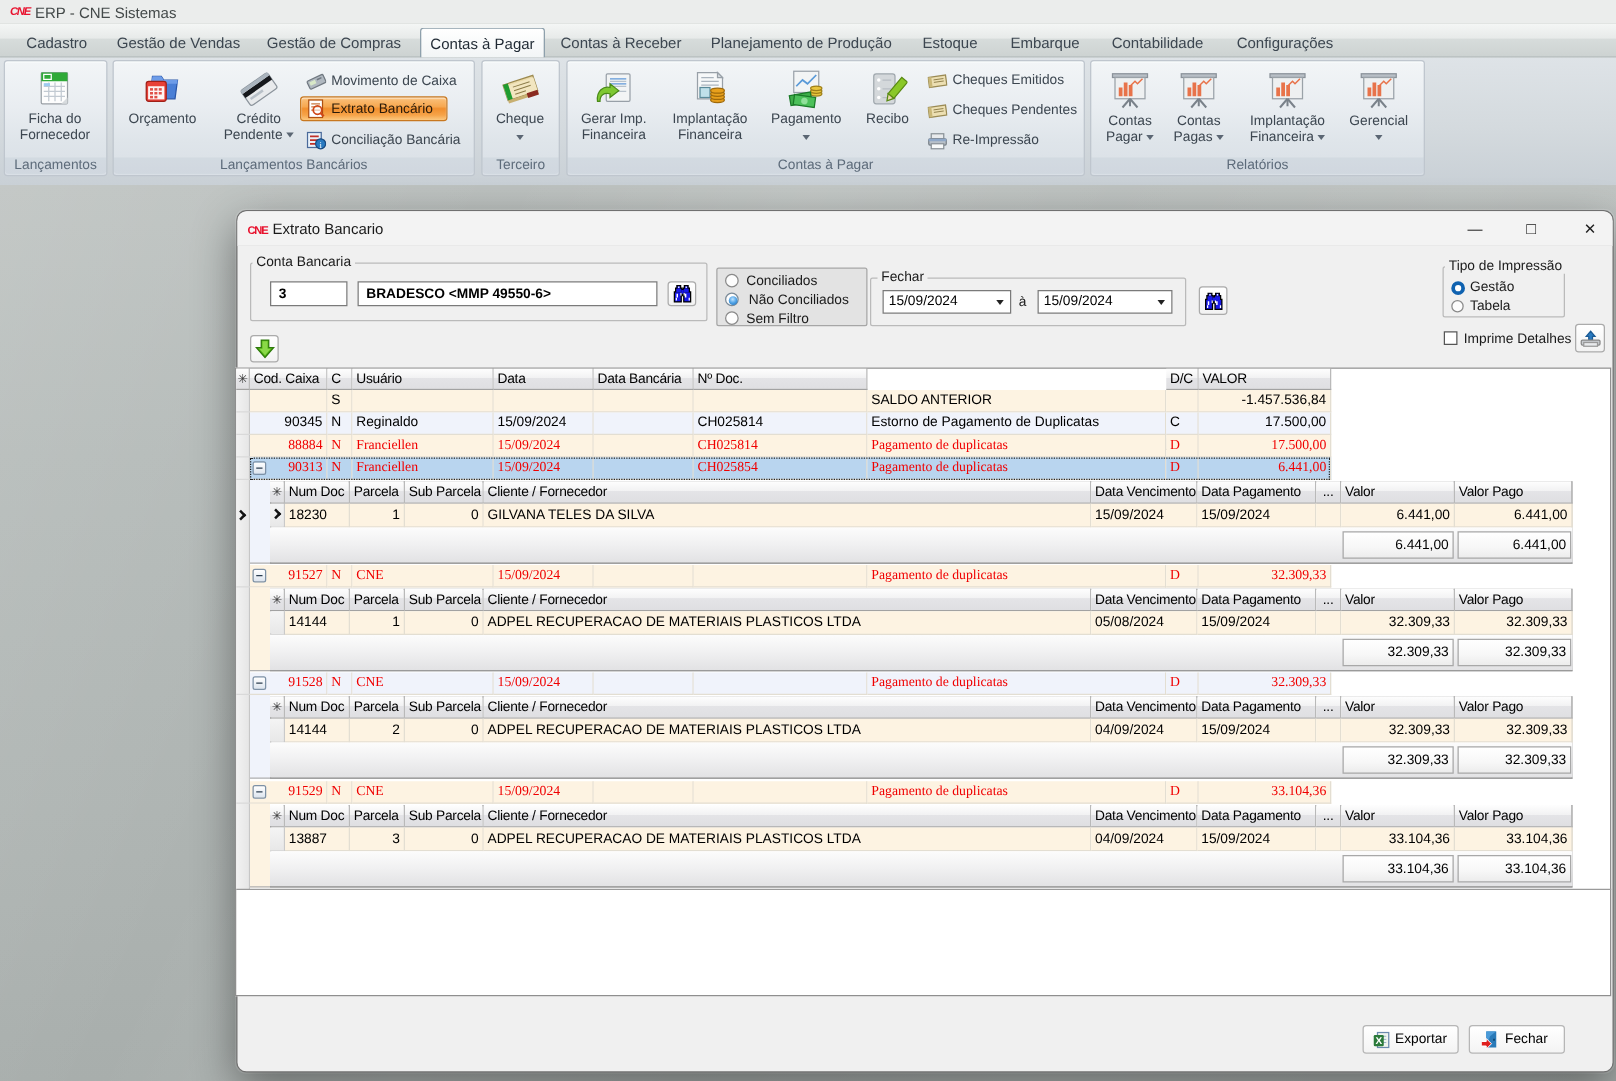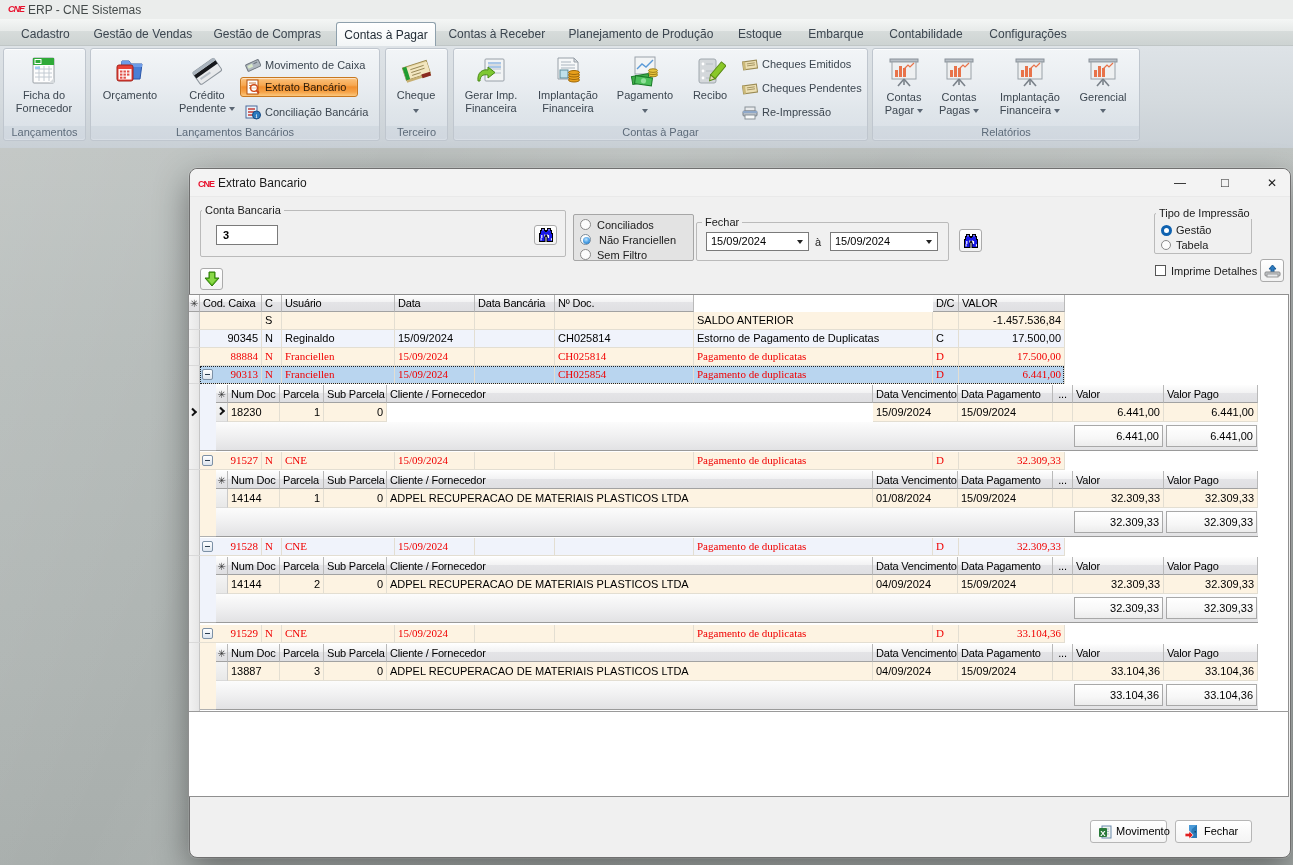--- a/index.html
+++ b/index.html
@@ -388,20 +388,21 @@
 <div id="dlg" class="abs">
 <div id="dlgtitle" class="abs"></div>
 <div id="dlgicon" class="abs">CNE</div>
 <div id="dlgtext" class="abs">Extrato Bancario</div>
 <div class="wbtn" style="left:975px;">—</div>
 <div class="wbtn" style="left:1020px; font-size:13px;">□</div>
 <div class="wbtn" style="left:1067px;">✕</div>
 <div class="gbox" style="left:10px; top:41px; width:366px; height:47px;"></div>
 <div class="gcap" style="left:12px; top:36px;">Conta Bancaria</div>
 <div class="tinput" style="left:26px; top:56px; width:62px; height:20px; font-weight:bold; line-height:18px; padding-left:6px;">3</div>
+<div class="tinput" style="left:96px; top:56px; width:240px; height:20px; font-weight:bold; line-height:18px; padding-left:6px;">BRADESCO &lt;MMP 49550-6&gt;</div>
 <div class="btnw" style="left:344px; top:56px; width:23px; height:20px; text-align:center; padding-top:2px;"><svg width="16" height="15" viewBox="0 0 16 15">
         <g fill="#000">
           <rect x="3" y="0" width="4" height="3"></rect>
           <rect x="9" y="0" width="4" height="3"></rect>
           <rect x="2" y="2" width="6" height="5"></rect>
           <rect x="8" y="2" width="6" height="5"></rect>
           <rect x="1" y="5" width="6.5" height="9"></rect>
           <rect x="8.5" y="5" width="6.5" height="9"></rect>
           <rect x="6" y="3" width="4" height="6"></rect>
         </g>
@@ -426,21 +427,21 @@
         </g>
       </svg></div>
 <div class="btnw" style="left:10px; top:99px; width:23px; height:22px; text-align:center; padding-top:2px;"><svg width="16" height="16" viewBox="0 0 16 16">
         <path d="M5 1 L11 1 L11 7 L15 7 L8 15 L1 7 L5 7 Z" fill="#58b818" stroke="#2e7a0a" stroke-width="1"></path>
         <path d="M6 2 L10 2 L10 8 L12.5 8 L8 13.2 L3.5 8 L6 8 Z" fill="#8ad848"></path>
       </svg></div>
 <div class="abs" style="left:383px; top:45px; width:121px; height:47px; background:#e3e3e3; border:1px solid #a6a6a6; border-radius:2px;"></div>
 <div class="rad" style="left:390px; top:50px;"></div>
     <div class="rlab" style="left:407px; top:50px;">Conciliados</div>
 <div class="rad sel" style="left:390px; top:65px;"></div>
-    <div class="rlab" style="left:409px; top:65px;">Não Franciellen</div>
+    <div class="rlab" style="left:409px; top:65px;">Não Conciliados</div>
 <div class="rad" style="left:390px; top:80px;"></div>
     <div class="rlab" style="left:407px; top:80px;">Sem Filtro</div>
 <div class="gbox" style="left:506px; top:53px; width:253px; height:39px;"></div>
 <div class="gcap" style="left:512px; top:48px;">Fechar</div>
 <div class="tinput" style="left:516px; top:63px; width:103px; height:19px; line-height:17px; padding-left:4px;">15/09/2024<span style="position:absolute; right:5px; top:7px; width:0; height:0; border-left:3.5px solid transparent; border-right:3.5px solid transparent; border-top:4px solid #222;"></span></div>
 <div class="rlab" style="left:625px; top:67px;">à</div>
 <div class="tinput" style="left:640px; top:63px; width:108px; height:19px; line-height:17px; padding-left:4px;">15/09/2024<span style="position:absolute; right:5px; top:7px; width:0; height:0; border-left:3.5px solid transparent; border-right:3.5px solid transparent; border-top:4px solid #222;"></span></div>
 <div class="btnw" style="left:769px; top:60px; width:23px; height:23px; text-align:center; padding-top:4px;"><svg width="16" height="15" viewBox="0 0 16 15">
         <g fill="#000">
           <rect x="3" y="0" width="4" height="3"></rect>
@@ -582,20 +583,21 @@
 <div class="hc" style="left:684px; top:90px; width:85px; height:18px; line-height:18px; ">Data Vencimento</div>
 <div class="hc" style="left:769px; top:90px; width:95px; height:18px; line-height:18px; ">Data Pagamento</div>
 <div class="hc" style="left:864px; top:90px; width:20px; height:18px; line-height:18px; ">
       <span style="display:block;text-align:center;">...</span>
     </div>
 <div class="hc" style="left:884px; top:90px; width:91px; height:18px; line-height:18px; ">Valor</div>
 <div class="hc" style="left:975px; top:90px; width:94px; height:18px; line-height:18px; ">Valor Pago</div>
 <div class="dc  cream" style="left:39px; top:108px; width:52px; height:19px; line-height:18px;">18230</div>
 <div class="dc rt cream" style="left:91px; top:108px; width:44px; height:19px; line-height:18px;">1</div>
 <div class="dc rt cream" style="left:135px; top:108px; width:63px; height:19px; line-height:18px;">0</div>
+<div class="dc  cream" style="left:198px; top:108px; width:486px; height:19px; line-height:18px;">GILVANA TELES DA SILVA</div>
 <div class="dc  cream" style="left:684px; top:108px; width:85px; height:19px; line-height:18px;">15/09/2024</div>
 <div class="dc  cream" style="left:769px; top:108px; width:95px; height:19px; line-height:18px;">15/09/2024</div>
 <div class="dc  cream" style="left:864px; top:108px; width:20px; height:19px; line-height:18px;"></div>
 <div class="dc rt cream" style="left:884px; top:108px; width:91px; height:19px; line-height:18px;">6.441,00</div>
 <div class="dc rt cream" style="left:975px; top:108px; width:94px; height:19px; line-height:18px;">6.441,00</div>
 <div class="abs" style="left:27px; top:108px; width:12px; height:19px; background:linear-gradient(180deg,#f4f4f4,#e8e8e8); border-right:1px solid #c9c9c9; border-bottom:1px solid #d9d9d9;"></div>
 <div class="farrow" style="left:29px; top:113px;"></div>
 <div class="sumband" style="left:27px; top:127px; width:1042px; height:29px;"></div>
 <div class="sumbox" style="left:885px; top:130px; width:89px; height:22px;">6.441,00</div>
 <div class="sumbox" style="left:977px; top:130px; width:91px; height:22px;">6.441,00</div>
@@ -610,21 +612,21 @@
 <div class="hc" style="left:769px; top:176px; width:95px; height:18px; line-height:18px; ">Data Pagamento</div>
 <div class="hc" style="left:864px; top:176px; width:20px; height:18px; line-height:18px; ">
       <span style="display:block;text-align:center;">...</span>
     </div>
 <div class="hc" style="left:884px; top:176px; width:91px; height:18px; line-height:18px; ">Valor</div>
 <div class="hc" style="left:975px; top:176px; width:94px; height:18px; line-height:18px; ">Valor Pago</div>
 <div class="dc  cream" style="left:39px; top:194px; width:52px; height:19px; line-height:18px;">14144</div>
 <div class="dc rt cream" style="left:91px; top:194px; width:44px; height:19px; line-height:18px;">1</div>
 <div class="dc rt cream" style="left:135px; top:194px; width:63px; height:19px; line-height:18px;">0</div>
 <div class="dc  cream" style="left:198px; top:194px; width:486px; height:19px; line-height:18px;">ADPEL RECUPERACAO DE MATERIAIS PLASTICOS LTDA</div>
-<div class="dc  cream" style="left:684px; top:194px; width:85px; height:19px; line-height:18px;">01/08/2024</div>
+<div class="dc  cream" style="left:684px; top:194px; width:85px; height:19px; line-height:18px;">05/08/2024</div>
 <div class="dc  cream" style="left:769px; top:194px; width:95px; height:19px; line-height:18px;">15/09/2024</div>
 <div class="dc  cream" style="left:864px; top:194px; width:20px; height:19px; line-height:18px;"></div>
 <div class="dc rt cream" style="left:884px; top:194px; width:91px; height:19px; line-height:18px;">32.309,33</div>
 <div class="dc rt cream" style="left:975px; top:194px; width:94px; height:19px; line-height:18px;">32.309,33</div>
 <div class="abs" style="left:27px; top:194px; width:12px; height:19px; background:linear-gradient(180deg,#f4f4f4,#e8e8e8); border-right:1px solid #c9c9c9; border-bottom:1px solid #d9d9d9;"></div>
 <div class="sumband" style="left:27px; top:213px; width:1042px; height:29px;"></div>
 <div class="sumbox" style="left:885px; top:216px; width:89px; height:22px;">32.309,33</div>
 <div class="sumbox" style="left:977px; top:216px; width:91px; height:22px;">32.309,33</div>
 <div class="abs lav" style="left:11px; top:261px; width:16px; height:67px; border-bottom:1px solid #b0b0b0;"></div>
 <div class="dgrid" style="left:27px; top:262px; width:1042px; height:66px;"></div>
@@ -687,21 +689,21 @@
     <span style="position:absolute; left:7px; top:4px;"><svg width="14" height="14" viewBox="0 0 14 14">
         <rect x="4" y="1" width="9" height="12" fill="#eef4ee" stroke="#6a8aad"></rect>
         <g stroke="#9ab0c6" stroke-width="0.8">
           <line x1="6" y1="4" x2="11" y2="4"></line>
           <line x1="6" y1="6.5" x2="11" y2="6.5"></line>
           <line x1="6" y1="9" x2="11" y2="9"></line>
         </g>
         <rect x="1" y="3" width="8" height="9" rx="1" fill="#2a7a3a"></rect>
         <text x="5" y="10.5" font-size="8" font-weight="bold" fill="#fff" text-anchor="middle" font-family="Liberation Sans">X</text>
       </svg></span>
-    <span style="position:absolute; left:25px; top:4px;">Movimento</span>
+    <span style="position:absolute; left:25px; top:4px;">Exportar</span>
   </div>
 <div class="fbtn abs" style="left:1175px; top:820px; width:77px; height:23px;">
     <span style="position:absolute; left:8px; top:4px;"><svg width="15" height="15" viewBox="0 0 15 15">
         <path d="M5 0 L13 0 L13 13 L5 13 Z" fill="#2a7ab8"></path>
         <path d="M5 0 L13 0 L8 4 L5 13 Z" fill="#4a9ad8"></path>
         <rect x="10.6" y="6" width="1.2" height="1.6" fill="#0a3a60"></rect>
         <path d="M1 8.2 L5 8.2 L5 5.8 L9.2 10 L5 14.2 L5 11.8 L1 11.8 Z" fill="#e02020" stroke="#fff" stroke-width="0.8"></path>
       </svg></span>
     <span style="position:absolute; left:28px; top:4px;">Fechar</span>
   </div>

